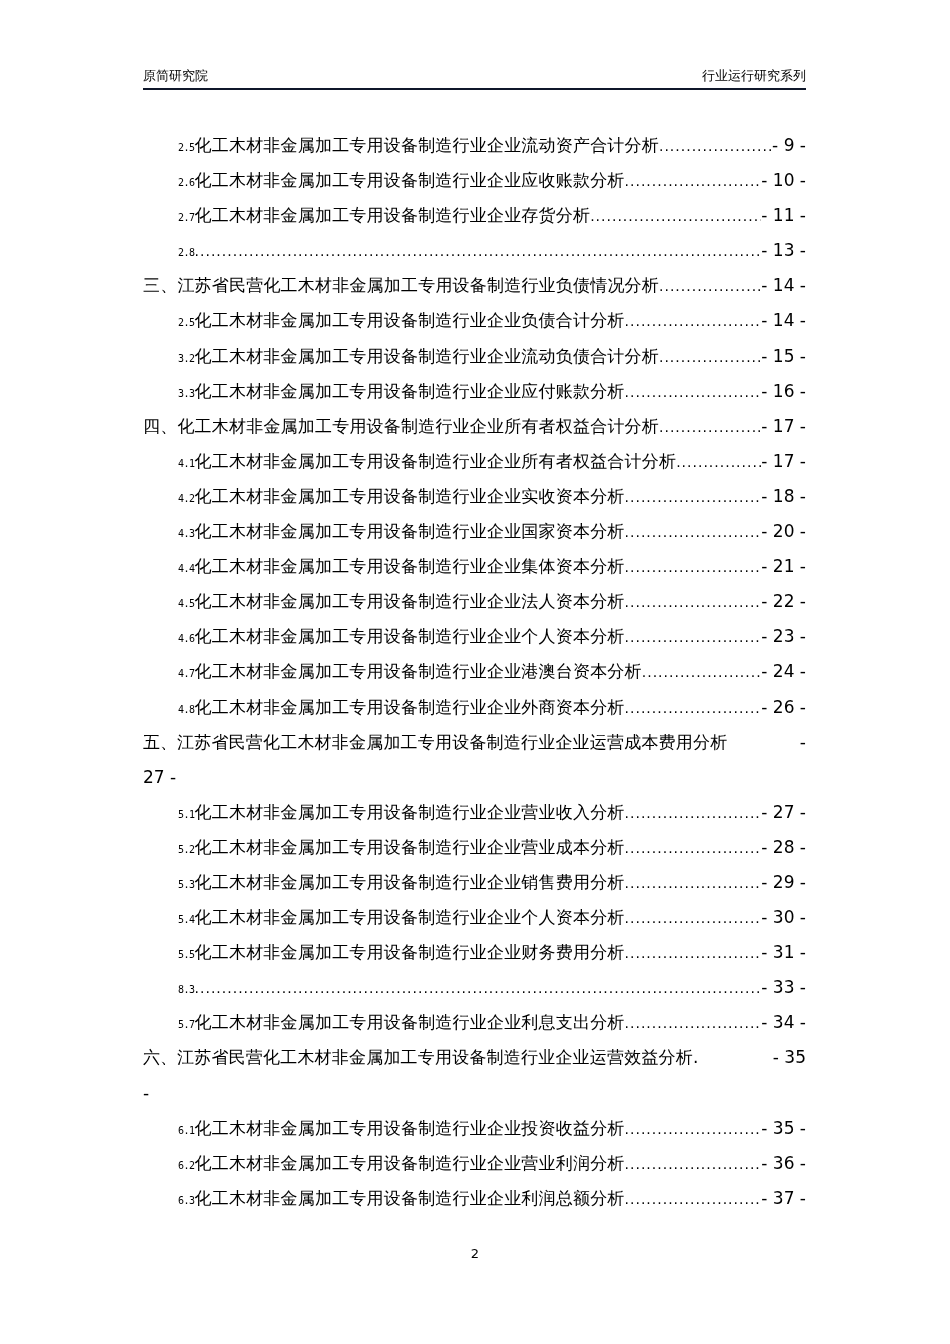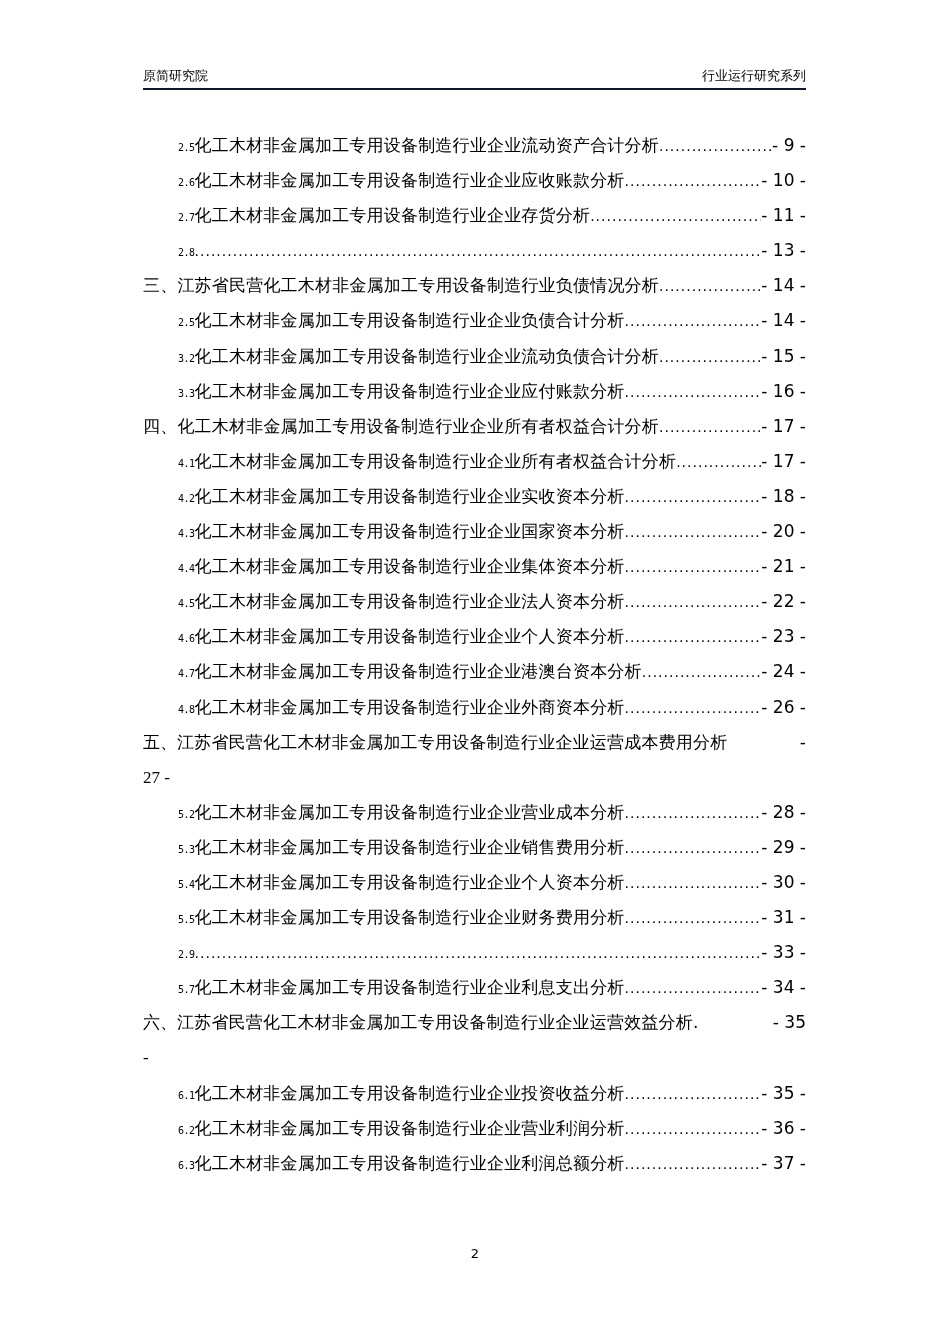--- a/index.html
+++ b/index.html
@@ -88,21 +88,20 @@
       display: flex;
       align-items: baseline;
       height: 35.1px;
     }
     .toc-row.wrap .line1 .title {
       flex: 1 1 auto;
     }
     .toc-row.wrap .line2 {
       height: 35.1px;
       display: block;
-      font-family: Liberation Serif, serif;
     }
     .page-number {
       position: absolute;
       left: 0;
       width: 950px;
       top: 1246px;
       text-align: center;
       font-size: 13px;
     }
   </style>
@@ -238,20 +237,26 @@
     <div class="line1">
       <span class="title-num">五、</span>
       <span class="title">江苏省民营化工木材非金属加工专用设备制造行业企业运营成本费用分析</span>
       <span class="page">-</span>
     </div>
     <div class="line2">
       <span class="page">27 -</span>
     </div>
   </div>
 
+  <div class="toc-row l2">
+    <span class="num">5.1</span>
+    <span class="title">化工木材非金属加工专用设备制造行业企业营业收入分析</span>
+    <span class="leader"></span>
+    <span class="page">- 27 -</span>
+  </div>
 
   <div class="toc-row l2">
     <span class="num">5.2</span>
     <span class="title">化工木材非金属加工专用设备制造行业企业营业成本分析</span>
     <span class="leader"></span>
     <span class="page">- 28 -</span>
   </div>
 
   <div class="toc-row l2">
     <span class="num">5.3</span>
@@ -268,21 +273,21 @@
   </div>
 
   <div class="toc-row l2">
     <span class="num">5.5</span>
     <span class="title">化工木材非金属加工专用设备制造行业企业财务费用分析</span>
     <span class="leader"></span>
     <span class="page">- 31 -</span>
   </div>
 
   <div class="toc-row l2">
-    <span class="num">2.9</span>
+    <span class="num">8.3</span>
     <span class="leader"></span>
     <span class="page">- 33 -</span>
   </div>
 
   <div class="toc-row l2">
     <span class="num">5.7</span>
     <span class="title">化工木材非金属加工专用设备制造行业企业利息支出分析</span>
     <span class="leader"></span>
     <span class="page">- 34 -</span>
   </div>

